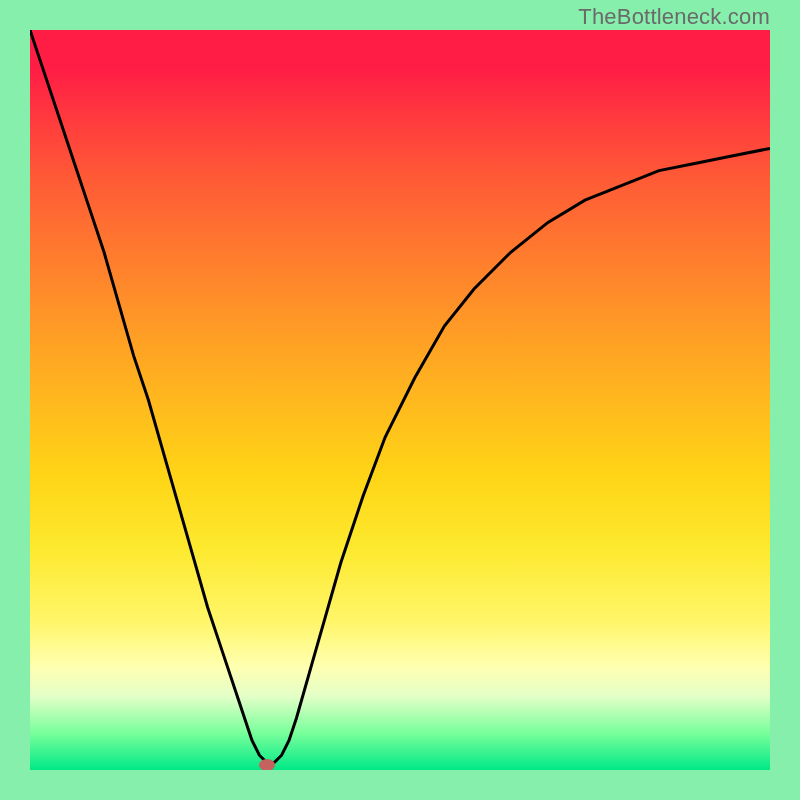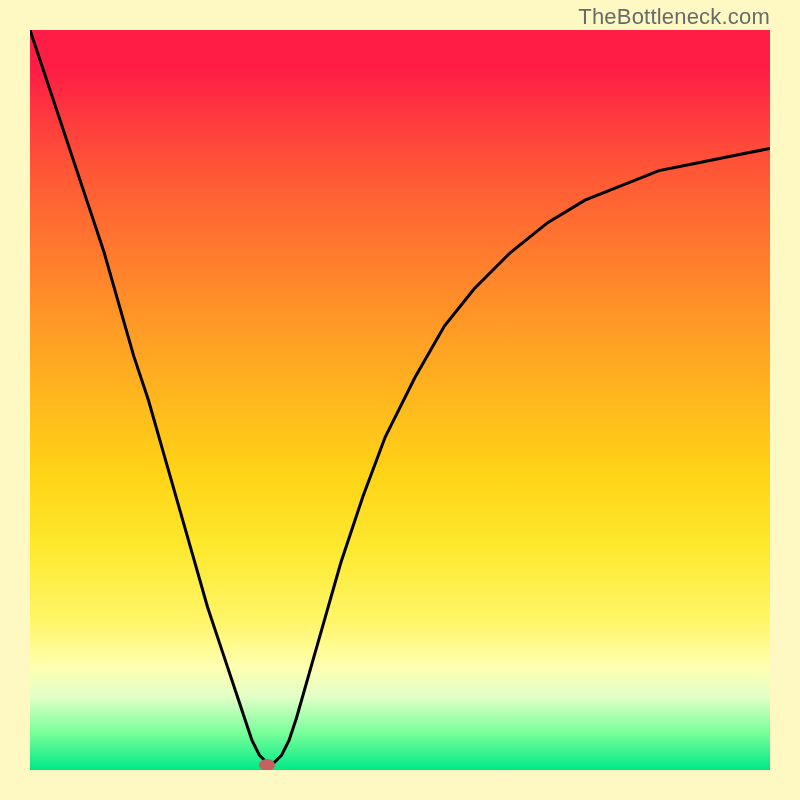--- a/index.html
+++ b/index.html
@@ -10,21 +10,21 @@
     background: #000;
     font-family: Arial, Helvetica, sans-serif;
     position: relative;
   }
   .frame {
     position: absolute;
     top: 0;
     left: 0;
     width: 800px;
     height: 800px;
-    background: #fef9c3;
+    background: #86efac;
   }
   .plot-area {
     position: absolute;
     top: 30px;
     left: 30px;
     width: 740px;
     height: 740px;
     overflow: hidden;
   }
   .gradient-bg {

